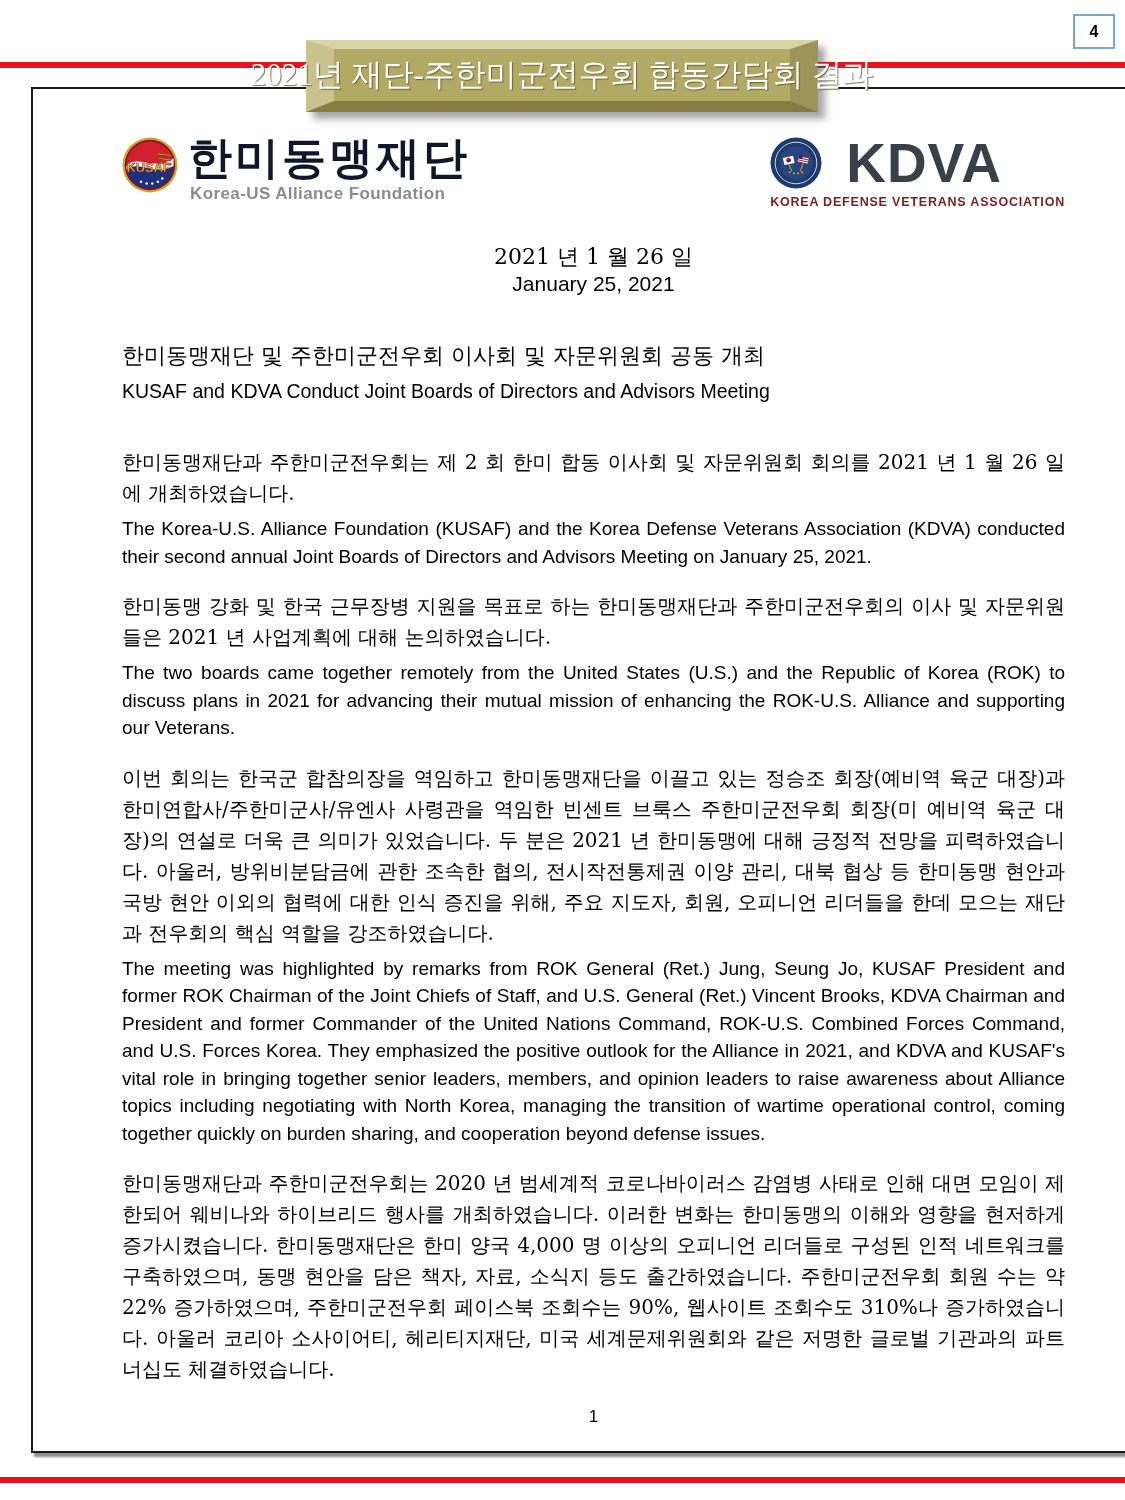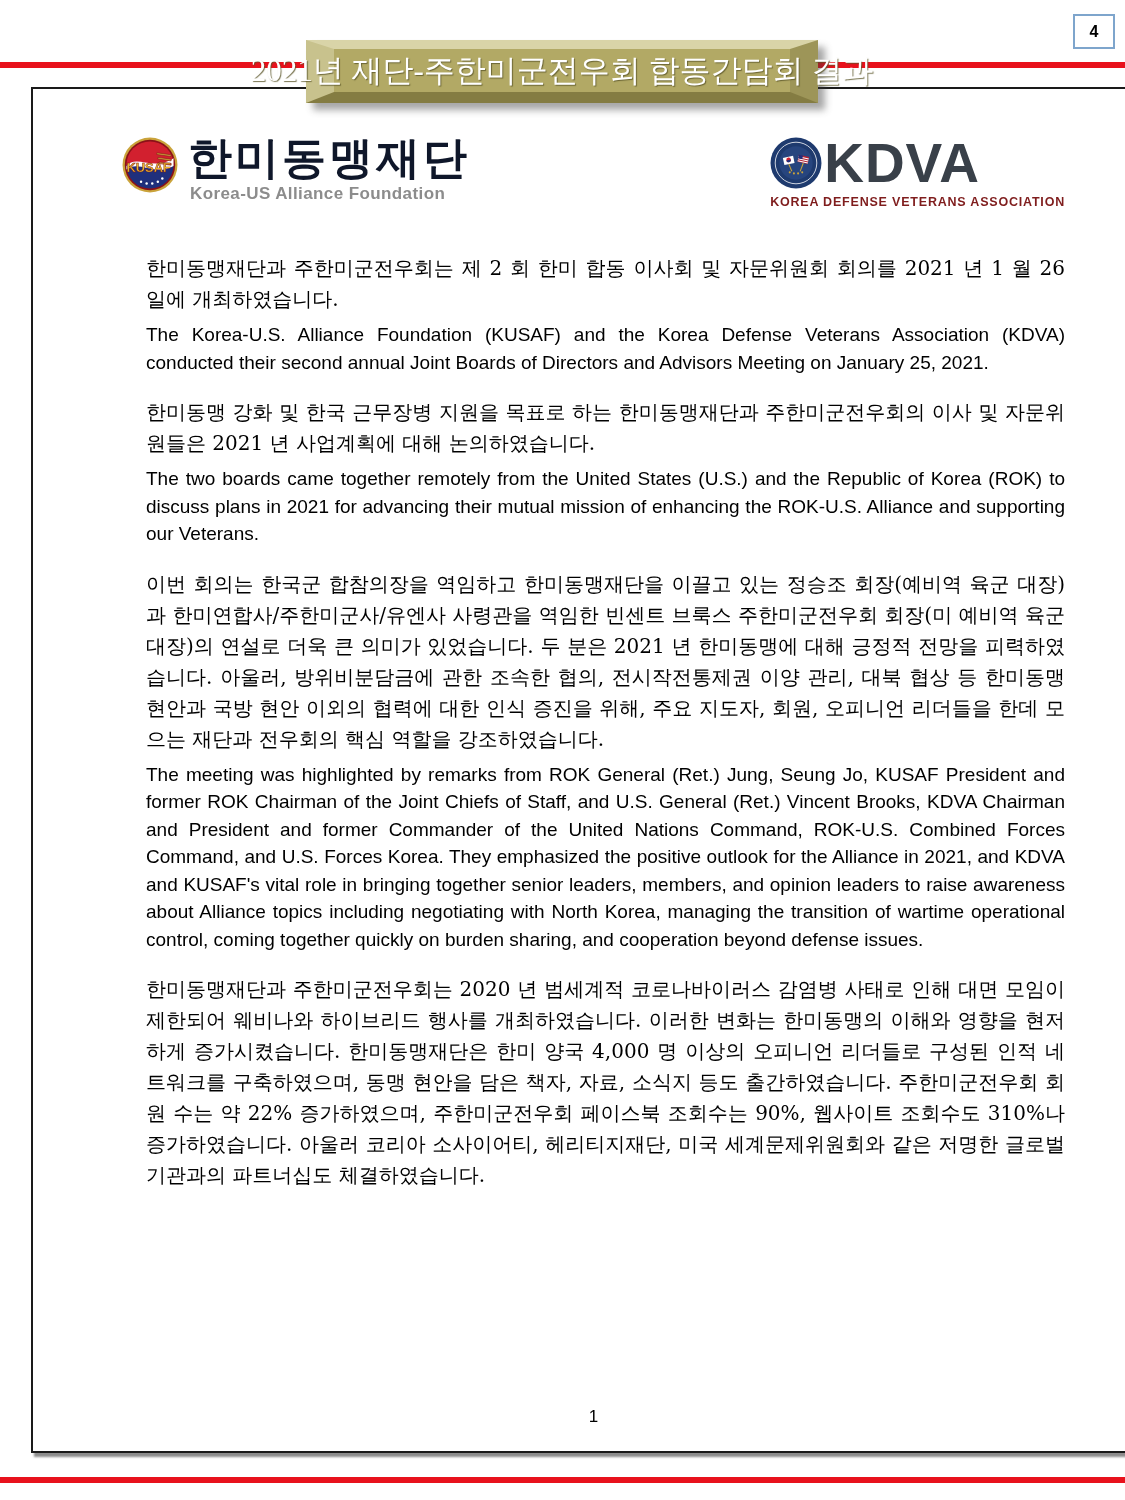--- a/index.html
+++ b/index.html
@@ -23,21 +23,21 @@
   .corner-page-box {
     position: absolute; top: 14px; left: 1073px;
     width: 42px; height: 35px;
     background: #fff; border: 2px solid #7ea5cc;
     display: flex; align-items: center; justify-content: center;
     font-weight: bold; font-size: 16px; z-index: 2;
   }
 
   .banner {
     position: absolute; left: 306px; top: 40px;
-    width: 512px; height: 63px;
+    width: 512px; height: 72px;
     background: #b2a965;
     border-style: solid;
     border-width: 9px 28px 11px 28px;
     border-top-color: #d9d4a8;
     border-left-color: #c8c28d;
     border-right-color: #9d9558;
     border-bottom-color: #847c42;
     box-shadow: 7px 7px 7px rgba(60,60,60,0.45);
     display: flex; align-items: center; justify-content: center;
     z-index: 5;
@@ -74,21 +74,21 @@
   }
   .kusaf-name-en {
     font-size: 17px; font-weight: bold; color: #8c8c8c;
     letter-spacing: 0.4px; margin-top: 3px; margin-left: 2px;
   }
   .kdva-block { text-align: left; margin-top: 2px; }
   .kdva-top { display: flex; align-items: center; }
   .kdva-seal { width: 52px; height: 52px; }
   .kdva-acronym {
     font-size: 55px; font-weight: 900; color: #394049;
-    letter-spacing: 1px; margin-left: 2px; line-height: 52px;
+    letter-spacing: 1px; margin-left: 24px; line-height: 52px;
   }
   .kdva-name-en {
     font-size: 12.5px; font-weight: bold; color: #7f1d1d;
     letter-spacing: 0.8px; margin-top: 6px;
   }
 
   
   .dateline { text-align: center; margin-top: 34px; }
   .dateline .ko {
     font-family: "DejaVu Serif", "Liberation Serif", serif;
@@ -99,21 +99,21 @@
   
   .headline { margin-top: 44px; }
   .headline .ko {
     font-family: "DejaVu Serif", "Liberation Serif", serif;
     font-size: 22px; line-height: 30px;
   }
   .headline .en { font-size: 19.5px; margin-top: 9px; }
 
   
   .body-text { margin-top: 44px; }
-  .body-text p { text-align: justify; margin-left: 24px; }
+  .body-text p { text-align: justify; }
   .body-text p.ko {
     font-family: "DejaVu Serif", "Liberation Serif", serif;
     font-size: 20px; line-height: 31px;
   }
   .body-text p.en {
     font-family: "Liberation Sans", sans-serif;
     font-size: 19px; line-height: 27.5px;
     margin-top: 6px;
   }
   .body-text p.group-gap { margin-top: 21px; }
@@ -194,21 +194,29 @@
             <circle cx="54" cy="70" r="2"></circle>
             <circle cx="62" cy="68" r="2"></circle>
           </g>
         </svg>
         <div class="kdva-acronym">KDVA</div>
       </div>
       <div class="kdva-name-en">KOREA DEFENSE VETERANS ASSOCIATION</div>
     </div>
   </div>
 
-
+  <div class="dateline">
+    <div class="ko">2021 년 1 월 26 일</div>
+    <div class="en">January 25, 2021</div>
+  </div>
+
+  <div class="headline">
+    <div class="ko">한미동맹재단 및 주한미군전우회 이사회 및 자문위원회 공동 개최</div>
+    <div class="en">KUSAF and KDVA Conduct Joint Boards of Directors and Advisors Meeting</div>
+  </div>
 
   <div class="body-text">
     <p class="ko">한미동맹재단과 주한미군전우회는 제 2 회 한미 합동 이사회 및 자문위원회 회의를 2021 년 1 월 26 일에 개최하였습니다.</p>
     <p class="en">The Korea-U.S. Alliance Foundation (KUSAF) and the Korea Defense Veterans Association (KDVA) conducted their second annual Joint Boards of Directors and Advisors Meeting on January 25, 2021.</p>
     <p class="ko group-gap">한미동맹 강화 및 한국 근무장병 지원을 목표로 하는 한미동맹재단과 주한미군전우회의 이사 및 자문위원들은 2021 년 사업계획에 대해 논의하였습니다.</p>
     <p class="en">The two boards came together remotely from the United States (U.S.) and the Republic of Korea (ROK) to discuss plans in 2021 for advancing their mutual mission of enhancing the ROK-U.S. Alliance and supporting our Veterans.</p>
     <p class="ko group-gap">이번 회의는 한국군 합참의장을 역임하고 한미동맹재단을 이끌고 있는 정승조 회장(예비역 육군 대장)과 한미연합사/주한미군사/유엔사 사령관을 역임한 빈센트 브룩스 주한미군전우회 회장(미 예비역 육군 대장)의 연설로 더욱 큰 의미가 있었습니다. 두 분은 2021 년 한미동맹에 대해 긍정적 전망을 피력하였습니다. 아울러, 방위비분담금에 관한 조속한 협의, 전시작전통제권 이양 관리, 대북 협상 등 한미동맹 현안과 국방 현안 이외의 협력에 대한 인식 증진을 위해, 주요 지도자, 회원, 오피니언 리더들을 한데 모으는 재단과 전우회의 핵심 역할을 강조하였습니다.</p>
     <p class="en">The meeting was highlighted by remarks from ROK General (Ret.) Jung, Seung Jo, KUSAF President and former ROK Chairman of the Joint Chiefs of Staff, and U.S. General (Ret.) Vincent Brooks, KDVA Chairman and President and former Commander of the United Nations Command, ROK-U.S. Combined Forces Command, and U.S. Forces Korea. They emphasized the positive outlook for the Alliance in 2021, and KDVA and KUSAF's vital role in bringing together senior leaders, members, and opinion leaders to raise awareness about Alliance topics including negotiating with North Korea, managing the transition of wartime operational control, coming together quickly on burden sharing, and cooperation beyond defense issues.</p>
     <p class="ko group-gap">한미동맹재단과 주한미군전우회는 2020 년 범세계적 코로나바이러스 감염병 사태로 인해 대면 모임이 제한되어 웨비나와 하이브리드 행사를 개최하였습니다. 이러한 변화는 한미동맹의 이해와 영향을 현저하게 증가시켰습니다. 한미동맹재단은 한미 양국 4,000 명 이상의 오피니언 리더들로 구성된 인적 네트워크를 구축하였으며, 동맹 현안을 담은 책자, 자료, 소식지 등도 출간하였습니다. 주한미군전우회 회원 수는 약 22% 증가하였으며, 주한미군전우회 페이스북 조회수는 90%, 웹사이트 조회수도 310%나 증가하였습니다. 아울러 코리아 소사이어티, 헤리티지재단, 미국 세계문제위원회와 같은 저명한 글로벌 기관과의 파트너십도 체결하였습니다.</p>
   </div>

